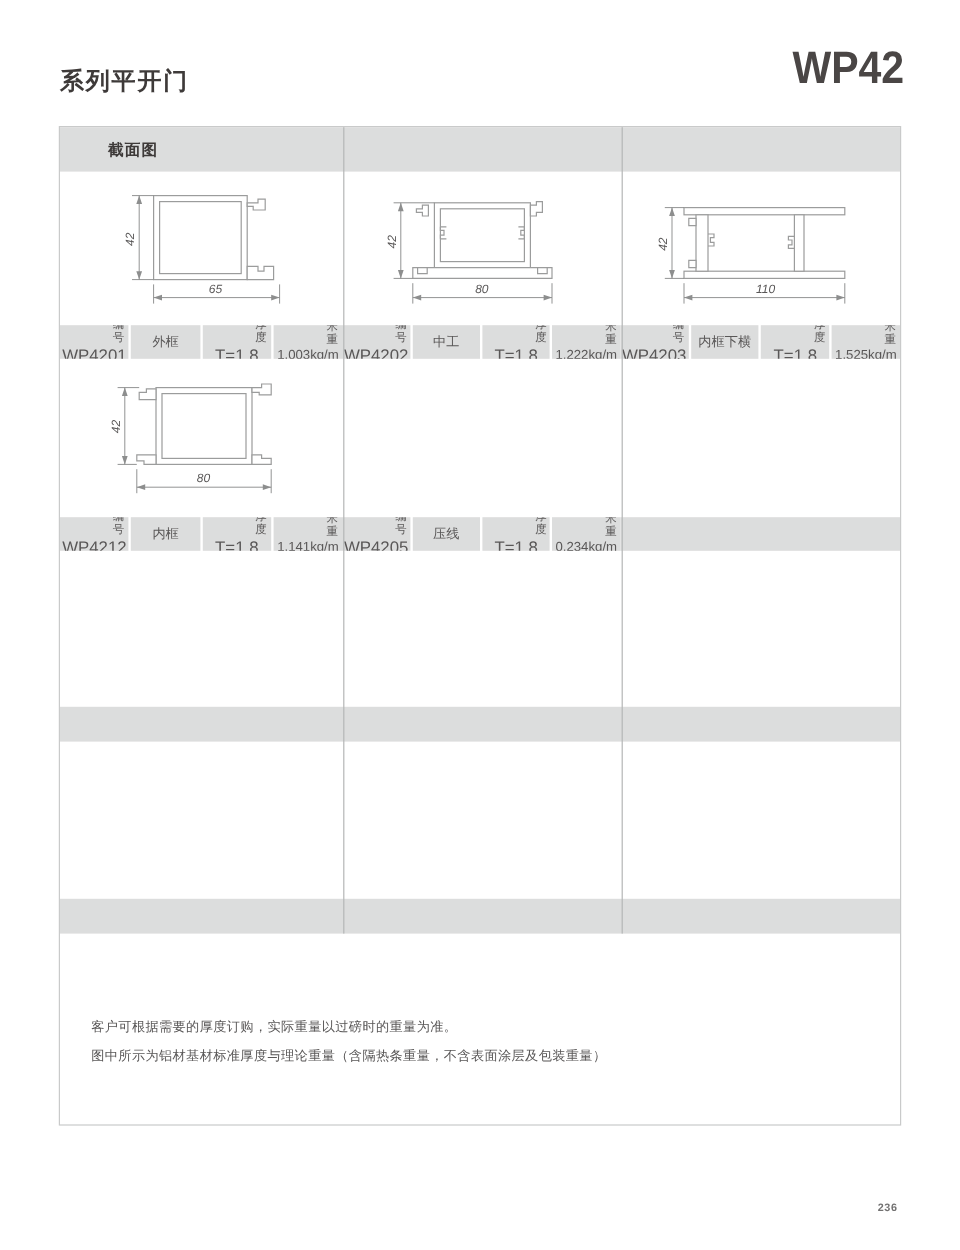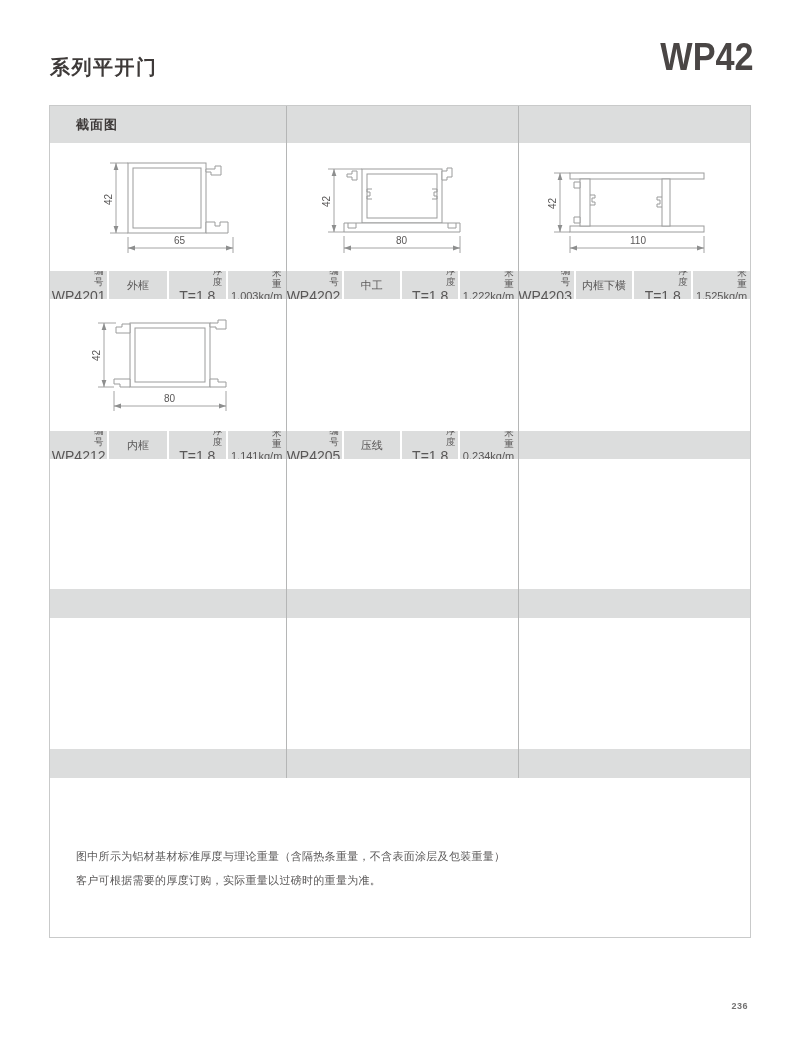--- a/index.html
+++ b/index.html
@@ -21,26 +21,26 @@
   .sheet {
     position:absolute; left:49px; top:105px; width:702px; height:833px;
     border:1px solid #c9caca; background:#ffffff;
   }
   .vline { position:absolute; top:0; width:1px; height:672px; background:#b5b6b6; z-index:5; }
   .vline.v1 { left:236px; } .vline.v2 { left:468px; }
   .band-header {
     position:absolute; left:0; top:0; width:100%; height:37px;
     background:#dcdddd; display:flex; align-items:center;
     font-size:13px; font-weight:600; color:#3e3a39; letter-spacing:1px;
-    padding-left:26px;
+    padding-left:40px;
   }
   .draw-row { position:absolute; left:0; width:100%; display:flex; }
   .draw-row.r1 { top:37px;  height:128px; }
   .draw-row.r2 { top:193px; height:132px; }
-  .draw-cell { position:relative; height:100%; }
+  .draw-cell { position:relative; height:100%;font-style:italic; }
   .draw-cell.c1 { width:236px; } .draw-cell.c2 { width:232px; } .draw-cell.c3 { width:234px; }
   .info-row { position:absolute; left:0; width:100%; display:flex; }
   .info-row.r1 { top:165px; height:28px; }
   .info-row.r2 { top:325px; height:28px; }
   .info-group { display:flex; gap:2px; }
   .info-group.c1 { width:236px; } .info-group.c2 { width:232px; } .info-group.c3 { width:234px; }
   .icell {
     flex:1 1 0; background:#dcdddd; display:flex; flex-direction:column;
     align-items:center; justify-content:center; line-height:1.15;
     color:#595757; overflow:hidden;
@@ -265,18 +265,18 @@
     </div>
     <div class="info-group c3">
       <div class="gray-fill" style="flex:1"></div>
     </div>
   </div>
 
   <div class="empty-band b3"></div>
   <div class="empty-band b4"></div>
 
   <div class="notes">
+    <div>客户可根据需要的厚度订购，实际重量以过磅时的重量为准。</div>
     <div>图中所示为铝材基材标准厚度与理论重量（含隔热条重量，不含表面涂层及包装重量）</div>
-    <div>客户可根据需要的厚度订购，实际重量以过磅时的重量为准。</div>
   </div>
 </div>
 
 <div class="page-number">236</div>
 
 </body></html>

